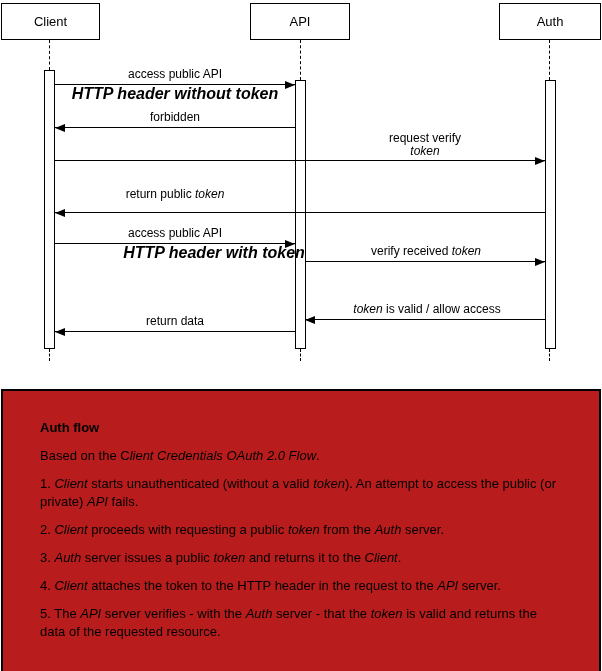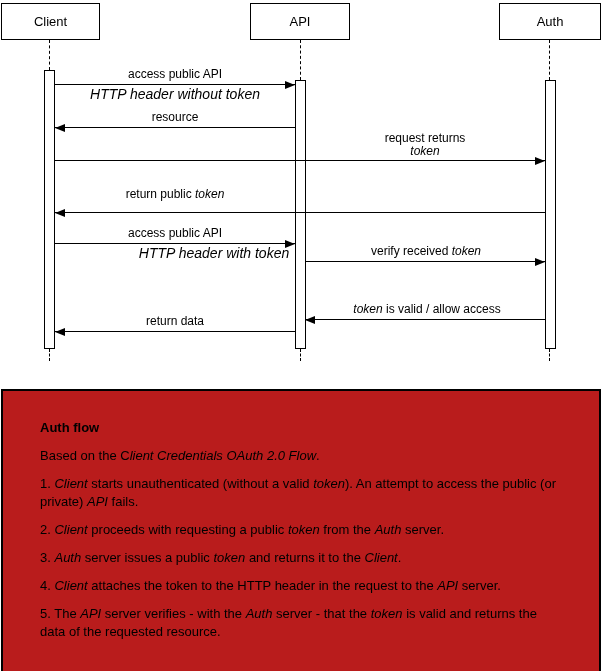--- a/index.html
+++ b/index.html
@@ -34,21 +34,21 @@
   
   .msg-line { position:absolute; height:0; border-top:1px solid #000; }
   .arrow { position:absolute; width:0; height:0; top:-4px;
            border-top:4px solid transparent; border-bottom:4px solid transparent; }
   .arrow-right { right:0; border-left:10px solid #000; }
   .arrow-left  { left:0;  border-right:10px solid #000; }
   .msg-label {
     position:absolute; transform:translateX(-50%);
     font-size:12px; line-height:14px; white-space:nowrap; text-align:center;
   }
-  .msg-sub { font-size:14px; font-style:italic; }
+  .msg-sub { font-size:16px; font-style:italic;font-weight:bold; }
 
   
   .note-box {
     position:absolute; left:1px; top:389px; width:600px; height:332px;
     box-sizing:border-box; border:2px solid #000; background:#b91c1c;
     padding:28px 30px 0 37px;
     font-size:13px; line-height:18px;
   }
   .note-box p { margin:10px 0 0 0; max-width:524px; }
   .note-title { font-weight:bold; margin:0 !important; }
@@ -84,28 +84,28 @@
 
     <div>
       <div class="msg-label" style="left:175px; top:67px;">access public API</div>
       <div class="msg-line" style="left:55px; top:84px; width:240px;">
         <span class="arrow arrow-right"></span>
       </div>
       <div class="msg-label msg-sub" style="left:175px; top:87px;"><i>HTTP header without token</i></div>
     </div>
 
     <div>
-      <div class="msg-label" style="left:175px; top:110px;">resource</div>
+      <div class="msg-label" style="left:175px; top:110px;">forbidden</div>
       <div class="msg-line" style="left:55px; top:127px; width:240px;">
         <span class="arrow arrow-left"></span>
       </div>
     </div>
 
     <div>
-      <div class="msg-label" style="left:425px; top:131px;">request returns</div>
+      <div class="msg-label" style="left:425px; top:131px;">request verify</div>
       <div class="msg-label" style="left:425px; top:144px;"><i>token</i></div>
       <div class="msg-line" style="left:55px; top:160px; width:490px;">
         <span class="arrow arrow-right"></span>
       </div>
     </div>
 
     <div>
       <div class="msg-label" style="left:175px; top:187px;">return public <i>token</i></div>
       <div class="msg-line" style="left:55px; top:212px; width:490px;">
         <span class="arrow arrow-left"></span>

